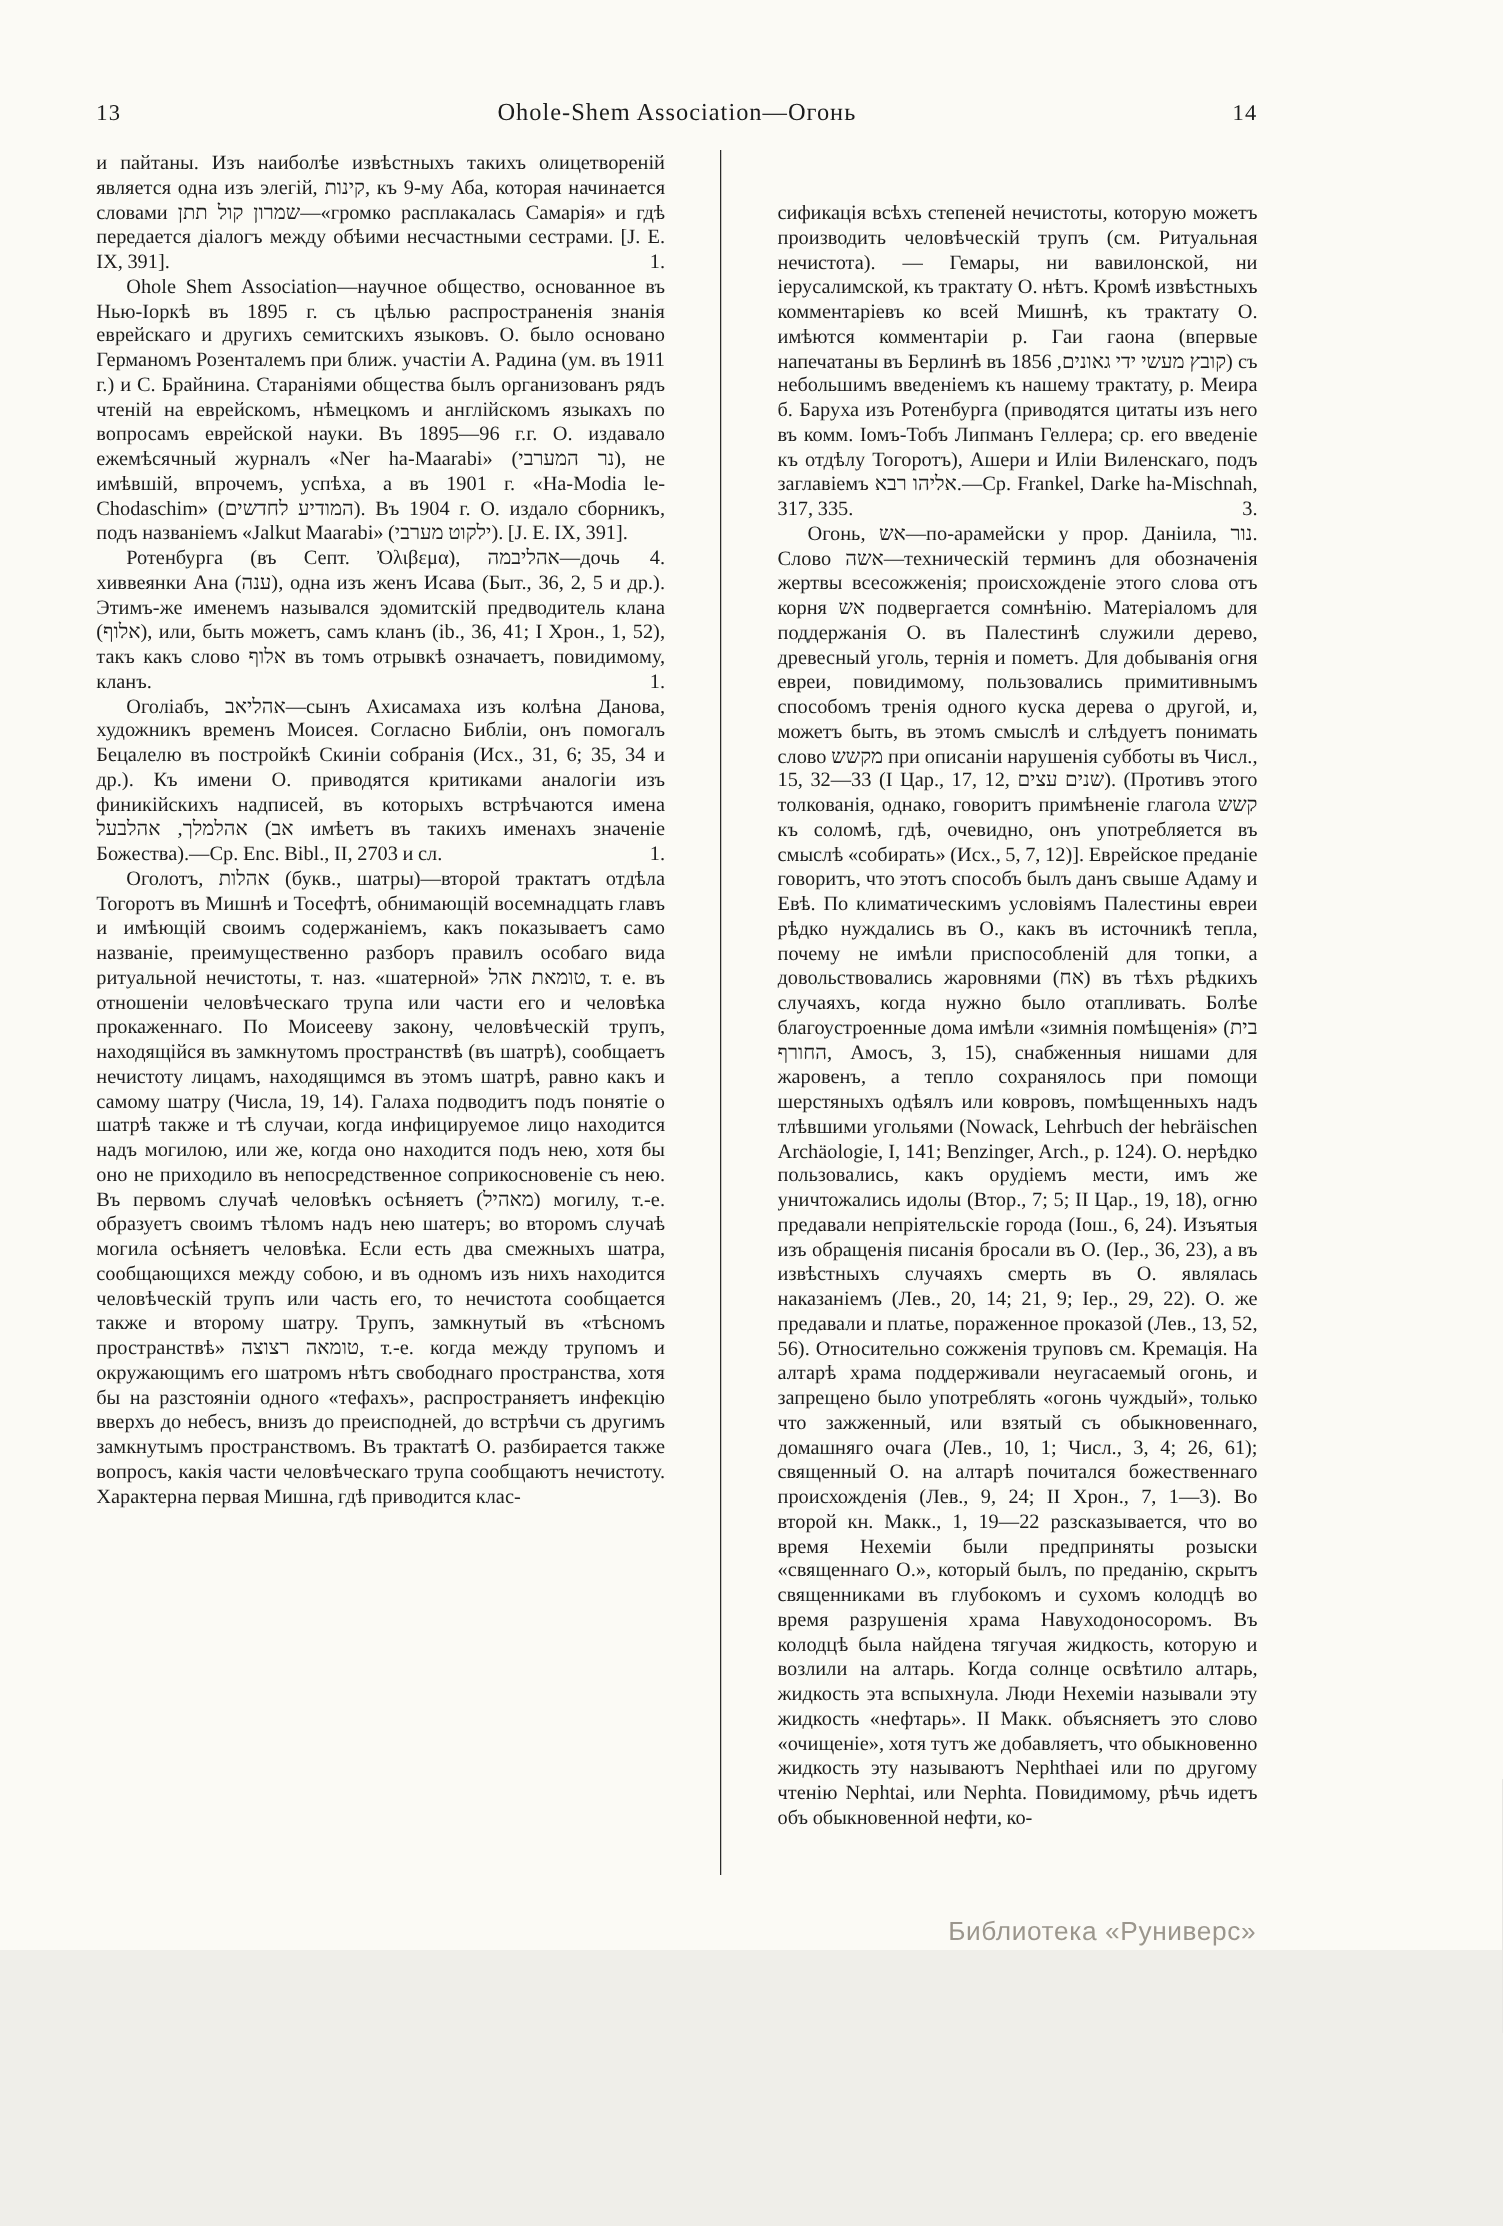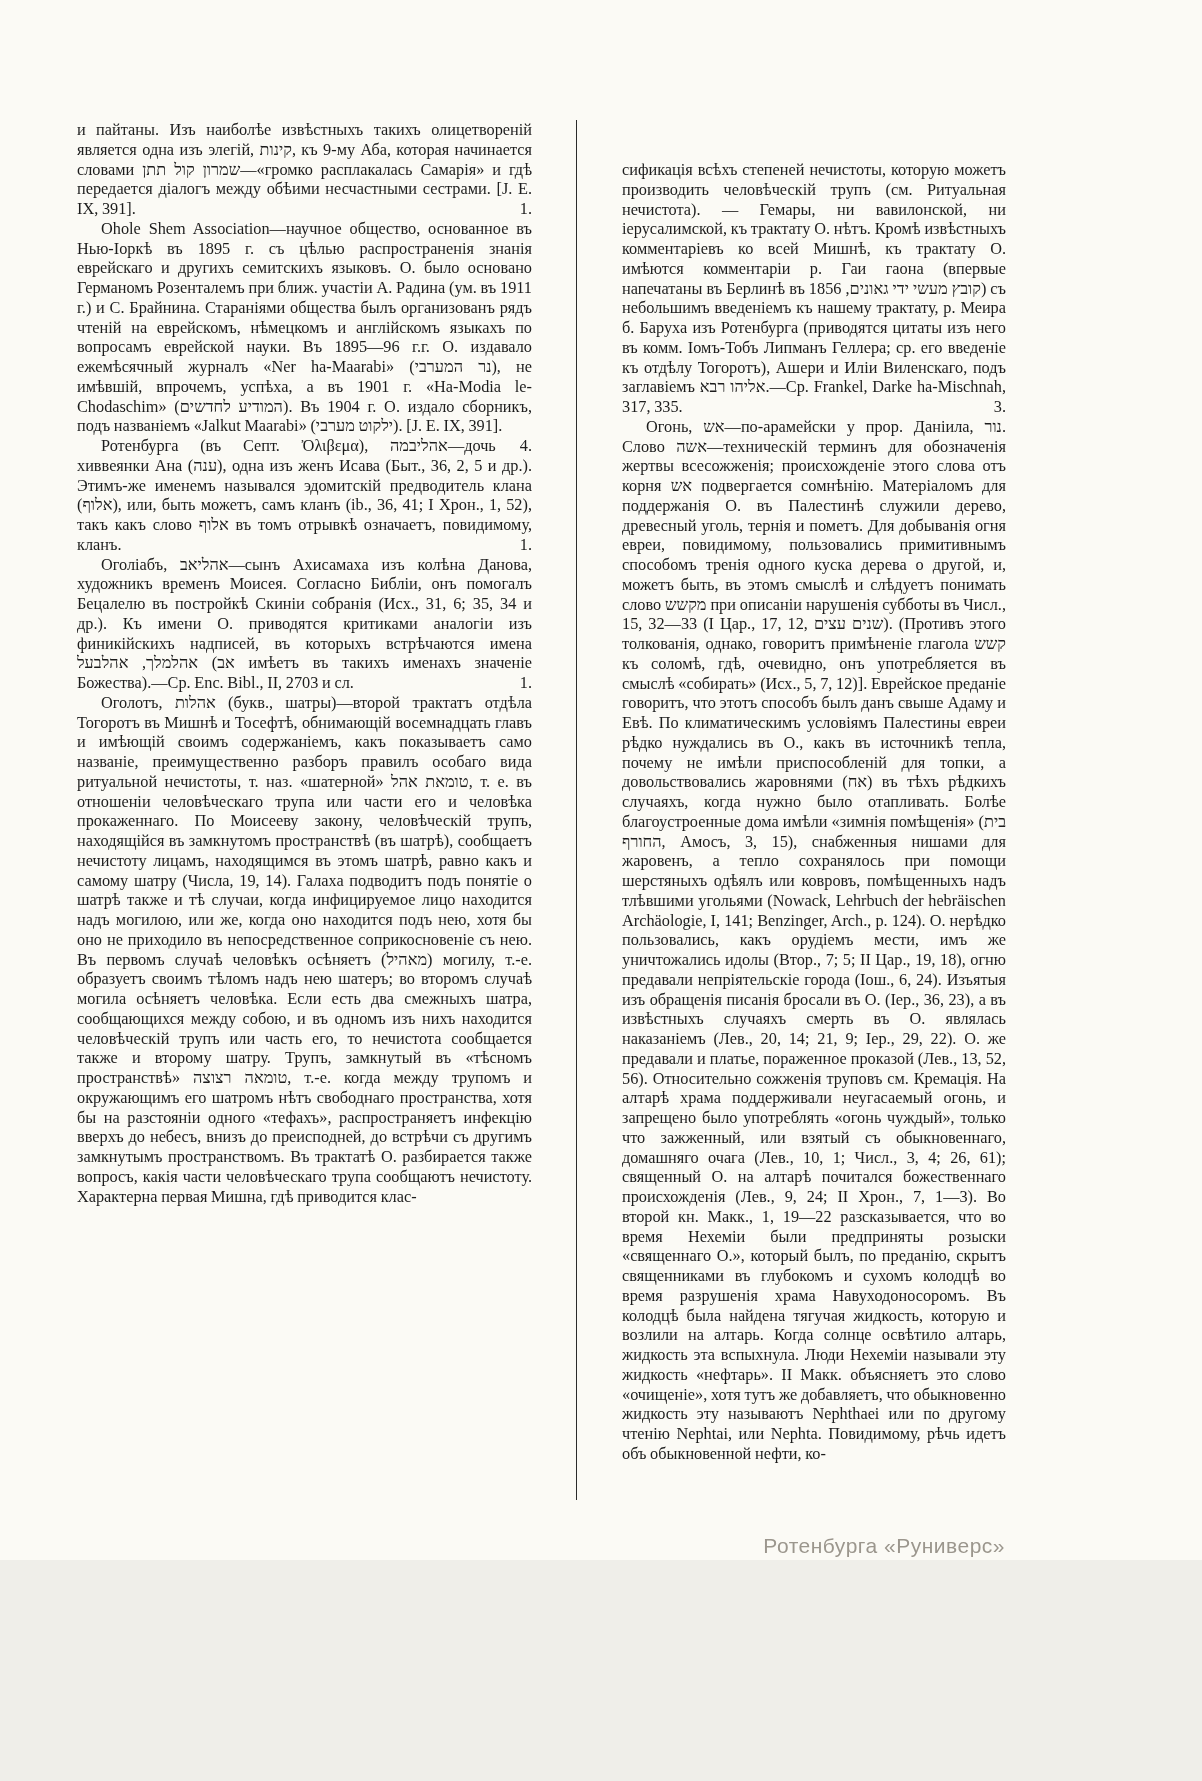--- a/index.html
+++ b/index.html
@@ -86,31 +86,36 @@
     letter-spacing: 0.5px;
   }
 </style>
 </head>
 <body>
 
 <div class="page">
 
   <div class="bottom-band"></div>
 
+  <header class="running-head">
+    <span class="pageno">13</span>
+    <span class="head-title">Ohole-Shem Association—Огонь</span>
+    <span class="pageno">14</span>
+  </header>
 
   <main class="text-block">
     <section class="column column-left">
         <p class="para continuation">и пайтаны. Изъ наиболѣе извѣстныхъ такихъ олицетвореній является одна изъ элегій, קינות, къ 9-му Аба, которая начинается словами שמרון קול תתן—«громко расплакалась Самарія» и гдѣ передается діалогъ между обѣими несчастными сестрами. [J. E. IX, 391].<span class="sig">1.</span></p>
         <p class="para"><b class="headword">Ohole Shem Association</b>—научное общество, основанное въ Нью-Іоркѣ въ 1895 г. съ цѣлью распространенія знанія еврейскаго и другихъ семитскихъ языковъ. О. было основано Германомъ Розенталемъ при ближ. участіи А. Радина (ум. въ 1911 г.) и С. Брайнина. Стараніями общества былъ организованъ рядъ чтеній на еврейскомъ, нѣмецкомъ и англійскомъ языкахъ по вопросамъ еврейской науки. Въ 1895—96 г.г. О. издавало ежемѣсячный журналъ «Ner ha-Maarabi» (נר המערבי), не имѣвшій, впрочемъ, успѣха, а въ 1901 г. «Ha-Modia le-Chodaschim» (המודיע לחדשים). Въ 1904 г. О. издало сборникъ, подъ названіемъ «Jalkut Maarabi» (ילקוט מערבי). [J. E. IX, 391].<span class="sig">4.</span></p>
         <p class="para"><b class="headword">Ротенбурга</b> (въ Септ. Ὀλιβεμα), אהליבמה—дочь хиввеянки Ана (ענה), одна изъ женъ Исава (Быт., 36, 2, 5 и др.). Этимъ-же именемъ назывался эдомитскій предводитель клана (אלוף), или, быть можетъ, самъ кланъ (ib., 36, 41; I Хрон., 1, 52), такъ какъ слово אלוף въ томъ отрывкѣ означаетъ, повидимому, кланъ.<span class="sig">1.</span></p>
         <p class="para"><b class="headword">Оголіабъ,</b> אהליאב—сынъ Ахисамаха изъ колѣна Данова, художникъ временъ Моисея. Согласно Библіи, онъ помогалъ Бецалелю въ постройкѣ Скиніи собранія (Исх., 31, 6; 35, 34 и др.). Къ имени О. приводятся критиками аналогіи изъ финикійскихъ надписей, въ которыхъ встрѣчаются имена אהלמלך, אהלבעל (אב имѣетъ въ такихъ именахъ значеніе Божества).—Ср. Enc. Bibl., II, 2703 и сл.<span class="sig">1.</span></p>
         <p class="para"><b class="headword">Оголотъ,</b> אהלות (букв., шатры)—второй трактатъ отдѣла Тогоротъ въ Мишнѣ и Тосефтѣ, обнимающій восемнадцать главъ и имѣющій своимъ содержаніемъ, какъ показываетъ само названіе, преимущественно разборъ правилъ особаго вида ритуальной нечистоты, т. наз. «шатерной» טומאת אהל, т. е. въ отношеніи человѣческаго трупа или части его и человѣка прокаженнаго. По Моисееву закону, человѣческій трупъ, находящійся въ замкнутомъ пространствѣ (въ шатрѣ), сообщаетъ нечистоту лицамъ, находящимся въ этомъ шатрѣ, равно какъ и самому шатру (Числа, 19, 14). Галаха подводитъ подъ понятіе о шатрѣ также и тѣ случаи, когда инфицируемое лицо находится надъ могилою, или же, когда оно находится подъ нею, хотя бы оно не приходило въ непосредственное соприкосновеніе съ нею. Въ первомъ случаѣ человѣкъ осѣняетъ (מאהיל) могилу, т.-е. образуетъ своимъ тѣломъ надъ нею шатеръ; во второмъ случаѣ могила осѣняетъ человѣка. Если есть два смежныхъ шатра, сообщающихся между собою, и въ одномъ изъ нихъ находится человѣческій трупъ или часть его, то нечистота сообщается также и второму шатру. Трупъ, замкнутый въ «тѣсномъ пространствѣ» טומאה רצוצה, т.-е. когда между трупомъ и окружающимъ его шатромъ нѣтъ свободнаго пространства, хотя бы на разстояніи одного «тефахъ», распространяетъ инфекцію вверхъ до небесъ, внизъ до преисподней, до встрѣчи съ другимъ замкнутымъ пространствомъ. Въ трактатѣ О. разбирается также вопросъ, какія части человѣческаго трупа сообщаютъ нечистоту. Характерна первая Мишна, гдѣ приводится клас-</p>
       </section>
     <div class="column-divider"></div>
     <section class="column column-right">
         <p class="para continuation">сификація всѣхъ степеней нечистоты, которую можетъ производить человѣческій трупъ (см. Ритуальная нечистота). — Гемары, ни вавилонской, ни іерусалимской, къ трактату О. нѣтъ. Кромѣ извѣстныхъ комментаріевъ ко всей Мишнѣ, къ трактату О. имѣются комментаріи р. Гаи гаона (впервые напечатаны въ Берлинѣ въ קובץ מעשי ידי גאונים, 1856) съ небольшимъ введеніемъ къ нашему трактату, р. Меира б. Баруха изъ Ротенбурга (приводятся цитаты изъ него въ комм. Іомъ-Тобъ Липманъ Геллера; ср. его введеніе къ отдѣлу Тогоротъ), Ашери и Иліи Виленскаго, подъ заглавіемъ אליהו רבא.—Ср. Frankel, Darke ha-Mischnah, 317, 335.<span class="sig">3.</span></p>
         <p class="para"><b class="headword">Огонь,</b> אש—по-арамейски у прор. Даніила, נור. Слово אשה—техническій терминъ для обозначенія жертвы всесожженія; происхожденіе этого слова отъ корня אש подвергается сомнѣнію. Матеріаломъ для поддержанія О. въ Палестинѣ служили дерево, древесный уголь, тернія и пометъ. Для добыванія огня евреи, повидимому, пользовались примитивнымъ способомъ тренія одного куска дерева о другой, и, можетъ быть, въ этомъ смыслѣ и слѣдуетъ понимать слово מקשש при описаніи нарушенія субботы въ Числ., 15, 32—33 (I Цар., 17, 12, שנים עצים). (Противъ этого толкованія, однако, говоритъ примѣненіе глагола קשש къ соломѣ, гдѣ, очевидно, онъ употребляется въ смыслѣ «собирать» (Исх., 5, 7, 12)]. Еврейское преданіе говоритъ, что этотъ способъ былъ данъ свыше Адаму и Евѣ. По климатическимъ условіямъ Палестины евреи рѣдко нуждались въ О., какъ въ источникѣ тепла, почему не имѣли приспособленій для топки, а довольствовались жаровнями (אח) въ тѣхъ рѣдкихъ случаяхъ, когда нужно было отапливать. Болѣе благоустроенные дома имѣли «зимнія помѣщенія» (בית החורף, Амосъ, 3, 15), снабженныя нишами для жаровенъ, а тепло сохранялось при помощи шерстяныхъ одѣялъ или ковровъ, помѣщенныхъ надъ тлѣвшими угольями (Nowack, Lehrbuch der hebräischen Archäologie, I, 141; Benzinger, Arch., p. 124). О. нерѣдко пользовались, какъ орудіемъ мести, имъ же уничтожались идолы (Втор., 7; 5; II Цар., 19, 18), огню предавали непріятельскіе города (Іош., 6, 24). Изъятыя изъ обращенія писанія бросали въ О. (Іер., 36, 23), а въ извѣстныхъ случаяхъ смерть въ О. являлась наказаніемъ (Лев., 20, 14; 21, 9; Іер., 29, 22). О. же предавали и платье, пораженное проказой (Лев., 13, 52, 56). Относительно сожженія труповъ см. Кремація. На алтарѣ храма поддерживали неугасаемый огонь, и запрещено было употреблять «огонь чуждый», только что зажженный, или взятый съ обыкновеннаго, домашняго очага (Лев., 10, 1; Числ., 3, 4; 26, 61); священный О. на алтарѣ почитался божественнаго происхожденія (Лев., 9, 24; II Хрон., 7, 1—3). Во второй кн. Макк., 1, 19—22 разсказывается, что во время Нехеміи были предприняты розыски «священнаго О.», который былъ, по преданію, скрытъ священниками въ глубокомъ и сухомъ колодцѣ во время разрушенія храма Навуходоносоромъ. Въ колодцѣ была найдена тягучая жидкость, которую и возлили на алтарь. Когда солнце освѣтило алтарь, жидкость эта вспыхнула. Люди Нехеміи называли эту жидкость «нефтарь». II Макк. объясняетъ это слово «очищеніе», хотя тутъ же добавляетъ, что обыкновенно жидкость эту называютъ Nephthaei или по другому чтенію Nephtai, или Nephta. Повидимому, рѣчь идетъ объ обыкновенной нефти, ко-</p>
       </section>
   </main>
 
-  <div class="watermark">Ротенбурга «Руниверс»</div>
+  <div class="watermark">Библиотека «Руниверс»</div>
 
 </div>
 
 </body></html>

